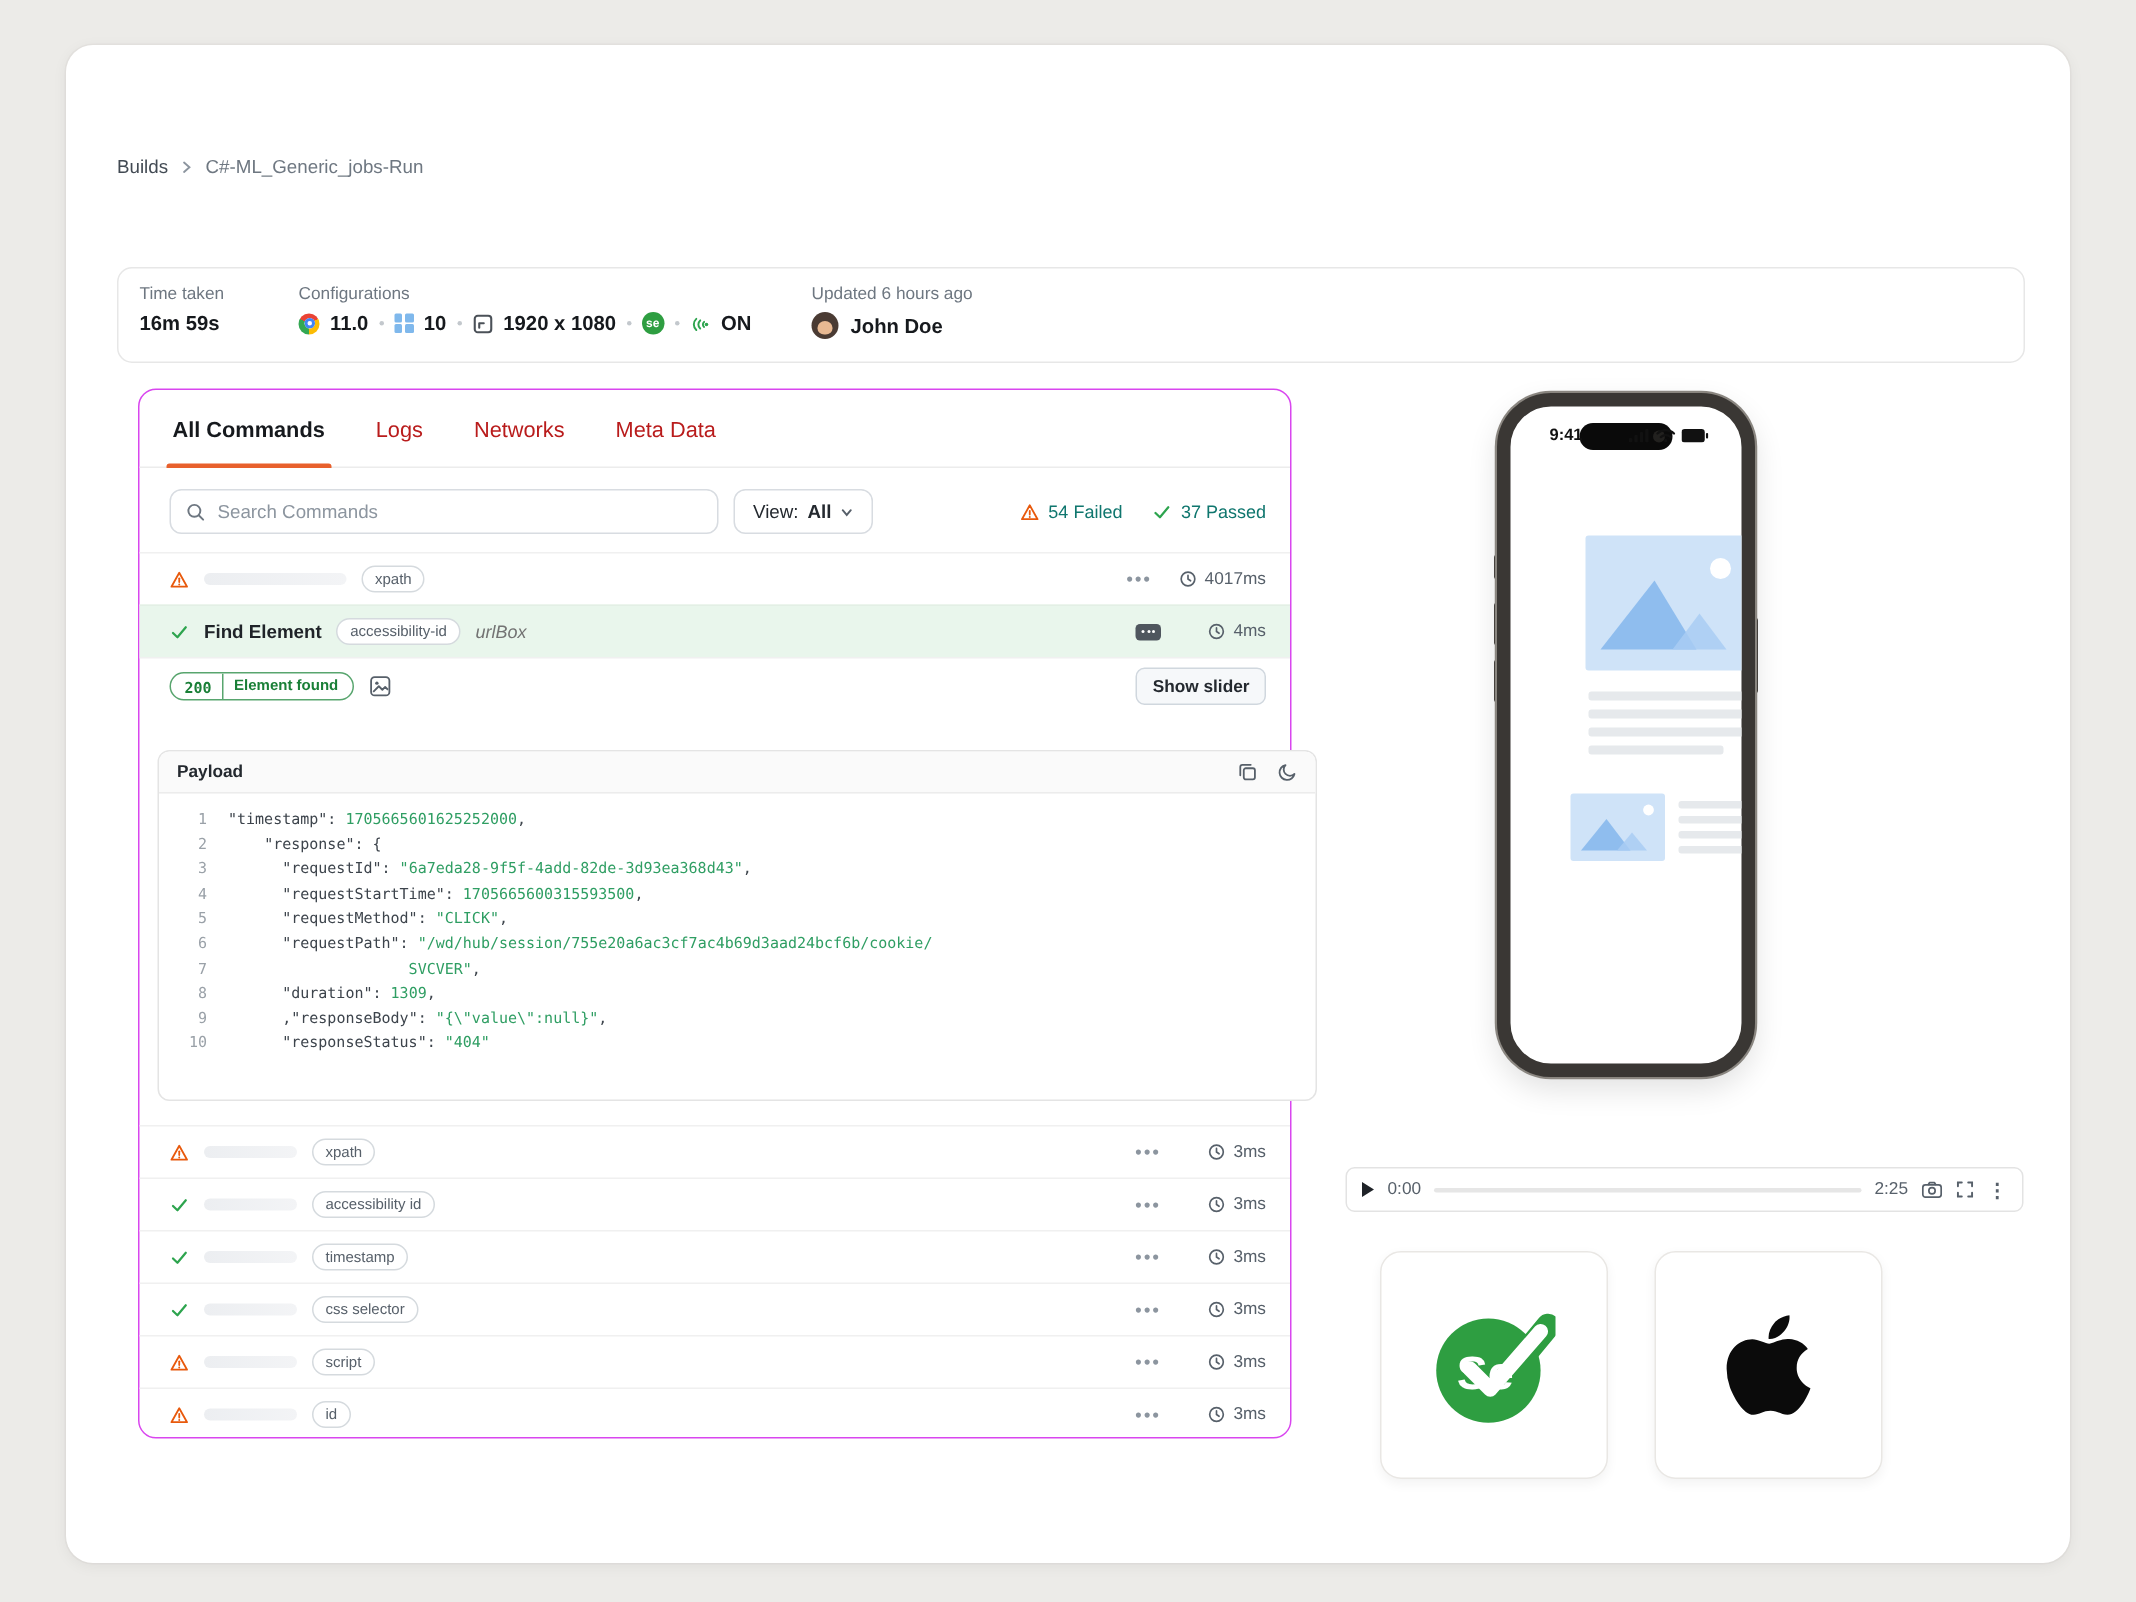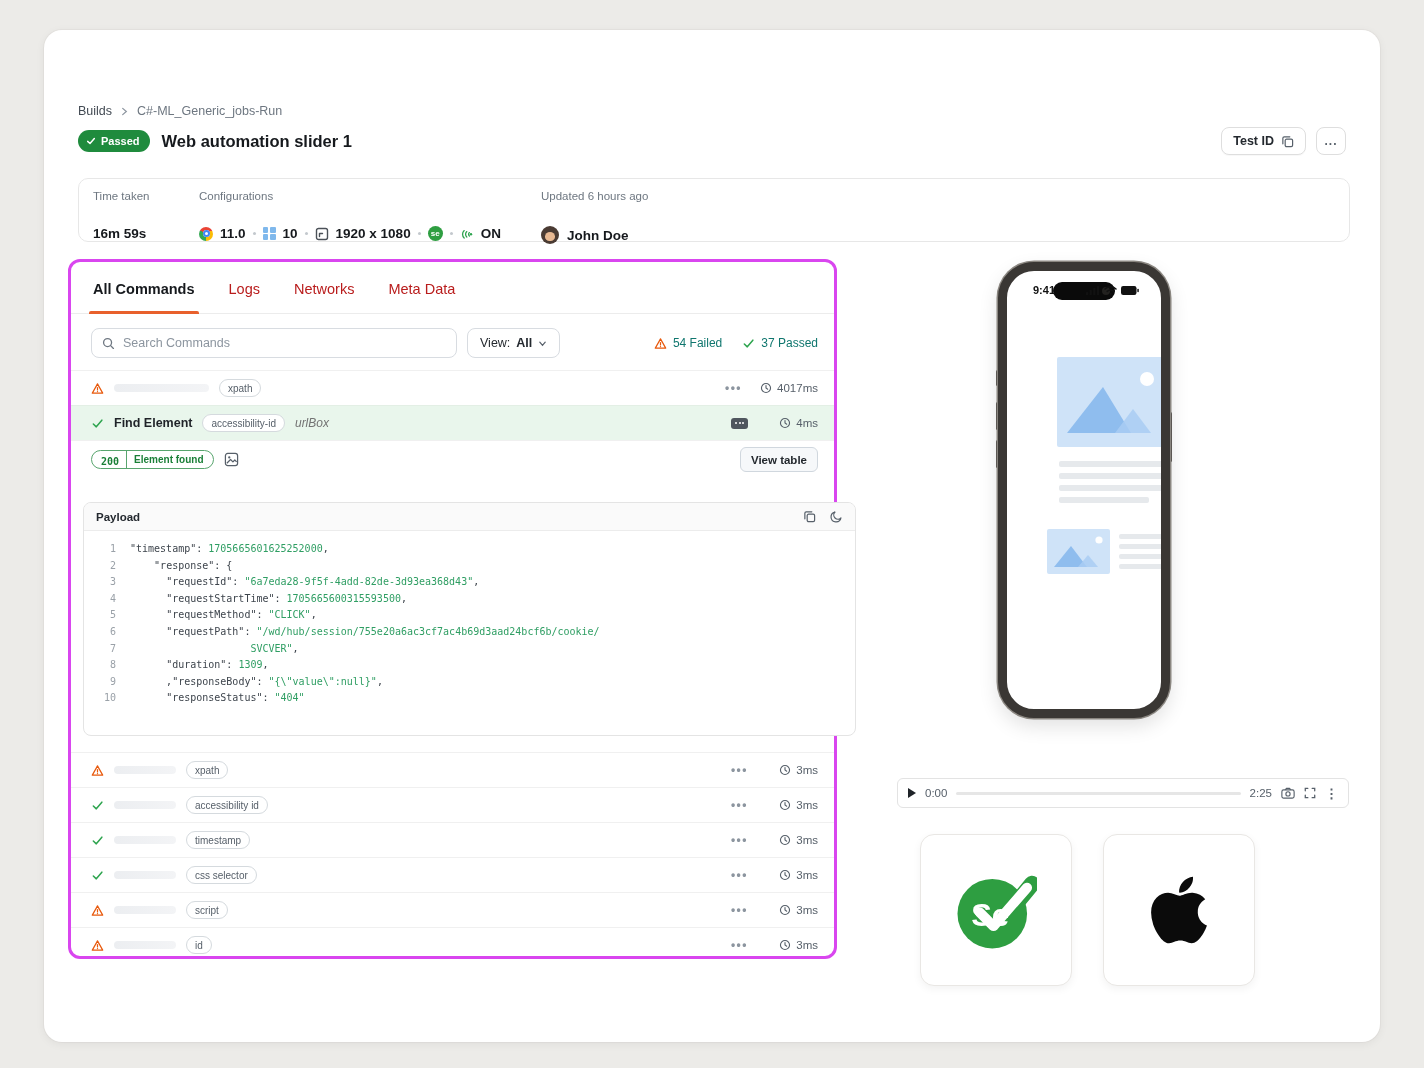--- a/index.html
+++ b/index.html
@@ -29,39 +29,39 @@
   .page-title { font-size:16.5px; font-weight:700; color:#16191d; }
   .title-actions { margin-left:auto; display:flex; gap:10px; }
   .btn-testid { display:flex; align-items:center; gap:7px; height:28px; padding:0 11px; border:1px solid #dedede;
     border-radius:8px; background:#fff; font-size:12.5px; font-weight:600; color:#24292f; cursor:pointer; box-shadow:0 1px 1px rgba(0,0,0,.03); }
   .btn-dots { width:30px; height:28px; border:1px solid #dedede; border-radius:8px; background:#fff;
     display:flex; align-items:center; justify-content:center; color:#57606a; font-weight:700; letter-spacing:1px; font-size:12px; cursor:pointer; }
 
   
   .info-card { position:absolute; left:34px; top:148px; width:1272px; height:64px; border:1px solid #e7e7e7; border-radius:10px; background:#fff; }
   .info-col { position:absolute; top:11px; }
-  .info-label { font-size:11.5px; color:#6e7781; margin-bottom:24px; }
+  .info-label { font-size:11.5px; color:#6e7781; margin-bottom:6px; }
   .info-value { font-size:13.5px; font-weight:700; color:#16191d; }
   .cfg-row { display:flex; align-items:center; gap:7px; font-size:13.5px; font-weight:700; color:#16191d; }
   .cfg-dot { width:3px; height:3px; border-radius:50%; background:#c3c8cd; }
   .mini-ic { width:14px; height:14px; display:inline-block; }
   .chrome-ic { width:14px; height:14px; border-radius:50%; position:relative;
     background:conic-gradient(from -60deg, #ea4335 0 120deg, #fbbc05 120deg 240deg, #34a853 240deg 360deg); }
   .chrome-ic::after { content:""; position:absolute; left:3.5px; top:3.5px; width:7px; height:7px; border-radius:50%;
     background:#fff; box-shadow:inset 0 0 0 2px #4285f4; }
   .win-ic { width:13px; height:13px; display:grid; grid-template-columns:1fr 1fr; grid-template-rows:1fr 1fr; gap:1.5px; }
   .win-ic i { background:#7fb8ec; border-radius:1px; }
   .se-mini { width:15px; height:15px; border-radius:50%; background:#2e9e41; color:#fff; font-size:8px; font-weight:700;
     display:flex; align-items:center; justify-content:center; }
   .user-row { display:flex; align-items:center; gap:8px; font-size:13.5px; font-weight:700; color:#16191d; }
   .avatar { width:18px; height:18px; border-radius:50%; background:#4a3b33; position:relative; overflow:hidden; }
   .avatar::after { content:""; position:absolute; left:4px; top:6px; width:10px; height:9px; border-radius:50% 50% 45% 45%; background:#e8b992; }
 
   
-  .main-card { position:absolute; left:24px; top:229px; width:769px; height:700px; border:3px solid #d946ef; border-radius:12px; background:#fff; }
+  .main-card { position:absolute; left:48px; top:229px; width:769px; height:700px; border:1px solid #d946ef; border-radius:12px; background:#fff; }
   .tabs { display:flex; align-items:flex-end; gap:34px; height:52px; padding:0 22px; border-bottom:1px solid #ececec; }
   .tab { font-size:14.5px; color:#b91c1c; padding-bottom:16px; position:relative; cursor:pointer; white-space:nowrap; }
   .tab.active { font-weight:700; color:#16191d; }
   .tab.active::after { content:""; position:absolute; left:-4px; right:-4px; bottom:-1px; height:3px; background:#e8602c; border-radius:2px 2px 0 0; }
 
   .search-row { display:flex; align-items:center; padding:14px 16px 12px 20px; gap:10px; }
   .search-box { display:flex; align-items:center; gap:8px; width:366px; height:30px; border:1px solid #d8dce1; border-radius:8px; padding:0 10px; background:#fff; }
   .search-box input { border:none; outline:none; flex:1; font-size:12.5px; color:#24292f; font-family:"Liberation Sans",sans-serif; }
   .search-box input::placeholder { color:#8c959f; }
   .view-btn { display:flex; align-items:center; gap:6px; height:30px; padding:0 12px; border:1px solid #d8dce1; border-radius:8px;
@@ -139,39 +139,20 @@
 
 
   <div class="breadcrumb">
     <span style="color:#424a53;">Builds</span>
     <svg class="crumb-sep" width="9" height="9" viewBox="0 0 10 10">
         <path d="M3 1.5 L7 5 L3 8.5" fill="none" stroke="#8c959f" stroke-width="1.4" stroke-linecap="round"></path>
       </svg>
     <span class="crumb2">C#-ML_Generic_jobs-Run</span>
   </div>
 
-  <div class="title-row">
-    <span class="badge-passed">
-      <svg width="10" height="10" viewBox="0 0 12 12">
-          <path d="M2 6.5 L4.8 9 L10 3" fill="none" stroke="#fff" stroke-width="1.8" stroke-linecap="round" stroke-linejoin="round"></path>
-        </svg>
-      <span>Passed</span>
-    </span>
-    <span class="page-title">Web automation slider 1</span>
-    <span class="title-actions">
-      <button class="btn-testid">
-        <span>Test ID</span>
-        <svg width="13" height="13" viewBox="0 0 14 14">
-            <rect x="4.5" y="4.5" width="8" height="8" rx="1.5" fill="none" stroke="#57606a" stroke-width="1.3"></rect>
-            <path d="M9.5 2 H3.5 A1.5 1.5 0 0 0 2 3.5 V9.5" fill="none" stroke="#57606a" stroke-width="1.3" stroke-linecap="round"></path>
-          </svg>
-      </button>
-      <button class="btn-dots">...</button>
-    </span>
-  </div>
 
   <div class="info-card">
     <div class="info-col" style="left:14px;">
       <div class="info-label">Time taken</div>
       <div class="info-value">16m 59s</div>
     </div>
     <div class="info-col" style="left:120px;">
       <div class="info-label">Configurations</div>
       <div class="cfg-row">
         <span class="chrome-ic"></span>
@@ -300,21 +281,21 @@
     <div class="result-row">
       <span class="badge-200">
         <span class="code">200</span>
         <span class="txt">Element found</span>
       </span>
       <svg width="15" height="15" viewBox="0 0 16 16">
           <rect x="1.5" y="1.5" width="13" height="13" rx="2.5" fill="none" stroke="#57606a" stroke-width="1.3"></rect>
           <circle cx="5.6" cy="5.8" r="1.2" fill="#57606a"></circle>
           <path d="M3 12 L7 8 L9.5 10.5 L11.5 8.5 L13.5 10.5" fill="none" stroke="#57606a" stroke-width="1.3" stroke-linejoin="round"></path>
         </svg>
-      <button class="btn-showtable">View table</button>
+      <button class="btn-showtable">Show slider</button>
     </div>
 
     <div class="payload">
       <div class="payload-head">
         <span class="payload-title">Payload</span>
         <span class="payload-icons">
           <svg width="13" height="13" viewBox="0 0 14 14">
               <rect x="4.5" y="4.5" width="8" height="8" rx="1.5" fill="none" stroke="#57606a" stroke-width="1.3"></rect>
               <path d="M9.5 2 H3.5 A1.5 1.5 0 0 0 2 3.5 V9.5" fill="none" stroke="#57606a" stroke-width="1.3" stroke-linecap="round"></path>
             </svg>

